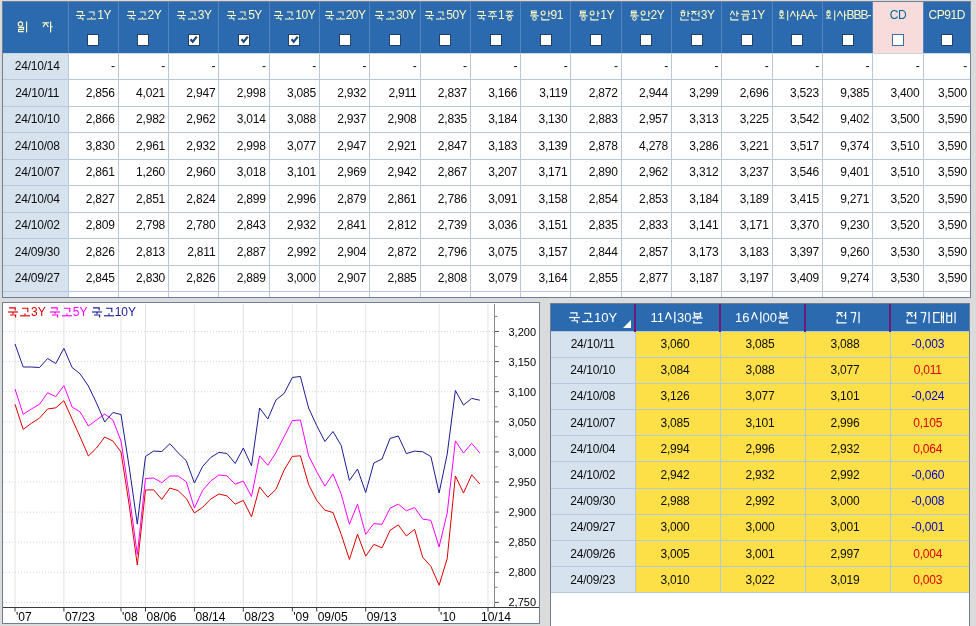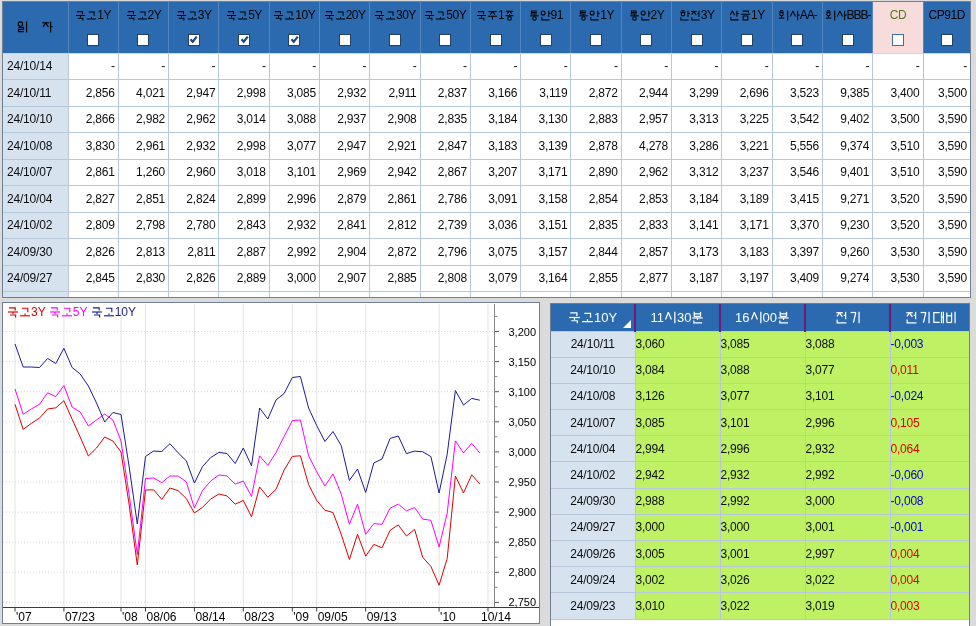--- a/index.html
+++ b/index.html
@@ -3,37 +3,37 @@
 *{margin:0;padding:0;box-sizing:border-box}
 html,body{width:976px;height:626px;background:#dbdbdb;font-family:"Liberation Sans",sans-serif;overflow:hidden;position:relative}
 svg{fill:none;stroke:currentColor;stroke-width:1.15;stroke-linecap:butt}
 svg text{stroke:none;fill:#000;font-family:"Liberation Sans",sans-serif}
 svg polyline{stroke-linejoin:miter}
 .panel{position:absolute;background:#fff;border:1px solid #6f8096;overflow:hidden}
 table{border-collapse:collapse;table-layout:fixed}
 .tt{width:967px}
 .tt td{border-left:1px solid #b7c7dc;border-bottom:1px solid #b7c7dc;overflow:hidden;white-space:nowrap}
 .tt td:first-child{border-left:none}
-.hrow td{background:#2b6aaf;color:#000000;border-left:1px solid #5585bd;border-bottom:1px solid #ccd6e2;height:51px;vertical-align:top;text-align:center}
-.hrow td.hcd{background:#f8dcdc;color:#4d7c0f}
+.hrow td{background:#2b6aaf;color:#fef9c3;border-left:1px solid #5585bd;border-bottom:1px solid #ccd6e2;height:51px;vertical-align:top;text-align:center}
+.hrow td.hcd{background:#f8dcdc;color:#0369a1}
 .hdate{font-size:12px;vertical-align:middle !important}
 .hlab{font-size:12px;margin-top:6px;letter-spacing:-0.45px}
 .hchk{margin-top:8px}
 .cb{display:inline-block;width:12px;height:12px;background:#fff;border:1.5px solid #24425f;vertical-align:middle;text-align:center;line-height:8px}
 .cbp{border-color:#3a6ea5}
 .drow td{height:26.5px;font-size:12px;color:#0d0d0d;letter-spacing:-0.2px}
-.dcell{background:#d6e2ee;text-align:left;padding-left:4px}
+.dcell{background:#d6e2ee;text-align:center;padding-left:4px}
 .vcell{background:#fff;text-align:right;padding-right:3px}
 .rt{width:419px}
 .rt td{border-left:1px solid #b7c7dc;border-bottom:1px solid #b7c7dc;overflow:hidden;white-space:nowrap}
 .rt td:first-child{border-left:none}
 .rhrow td{background:#2b6aaf;color:#fff;height:27px;text-align:center;vertical-align:middle;font-size:13px;border-left:2px solid #701a75}
 .rrow td{height:26.2px;font-size:12px;color:#0d0d0d;letter-spacing:-0.2px}
 .rdate{background:#d6e2ee;text-align:center}
-.rv{background:#bef264;text-align:left;padding-right:5px}
+.rv{background:#fde047;text-align:center;padding-right:5px}
 .rt td.neg{color:#0000cc}
 .rt td.pos{color:#dd0000}
 .tri{position:absolute;right:3px;bottom:3px;width:0;height:0;border-left:8px solid transparent;border-bottom:8px solid #fff}
 </style></head><body>
 <div class="panel" style="left:2px;top:1px;width:969px;height:297px">
     <table class="tt">
       <colgroup>
         <col style="width:65px">
         <col style="width:50.3px">
         <col style="width:50.3px">
@@ -389,21 +389,21 @@
           <td class="vcell">3,077</td>
           <td class="vcell">2,947</td>
           <td class="vcell">2,921</td>
           <td class="vcell">2,847</td>
           <td class="vcell">3,183</td>
           <td class="vcell">3,139</td>
           <td class="vcell">2,878</td>
           <td class="vcell">4,278</td>
           <td class="vcell">3,286</td>
           <td class="vcell">3,221</td>
-          <td class="vcell">5,556</td>
+          <td class="vcell">3,517</td>
           <td class="vcell">9,374</td>
           <td class="vcell">3,510</td>
           <td class="vcell">3,590</td>
         </tr>
         <tr class="drow">
           <td class="dcell">24/10/07</td>
           <td class="vcell">2,861</td>
           <td class="vcell">1,260</td>
           <td class="vcell">2,960</td>
           <td class="vcell">3,018</td>
@@ -780,27 +780,20 @@
           <td class="rv neg">-0,001</td>
         </tr>
         <tr class="rrow">
           <td class="rdate">24/09/26</td>
           <td class="rv">3,005</td>
           <td class="rv">3,001</td>
           <td class="rv">2,997</td>
           <td class="rv pos">0,004</td>
         </tr>
         <tr class="rrow">
-          <td class="rdate">24/09/24</td>
-          <td class="rv">3,002</td>
-          <td class="rv">3,026</td>
-          <td class="rv">3,022</td>
-          <td class="rv pos">0,004</td>
-        </tr>
-        <tr class="rrow">
           <td class="rdate">24/09/23</td>
           <td class="rv">3,010</td>
           <td class="rv">3,022</td>
           <td class="rv">3,019</td>
           <td class="rv pos">0,003</td>
         </tr>
       </tbody>
     </table>
   </div>
 </body></html>

